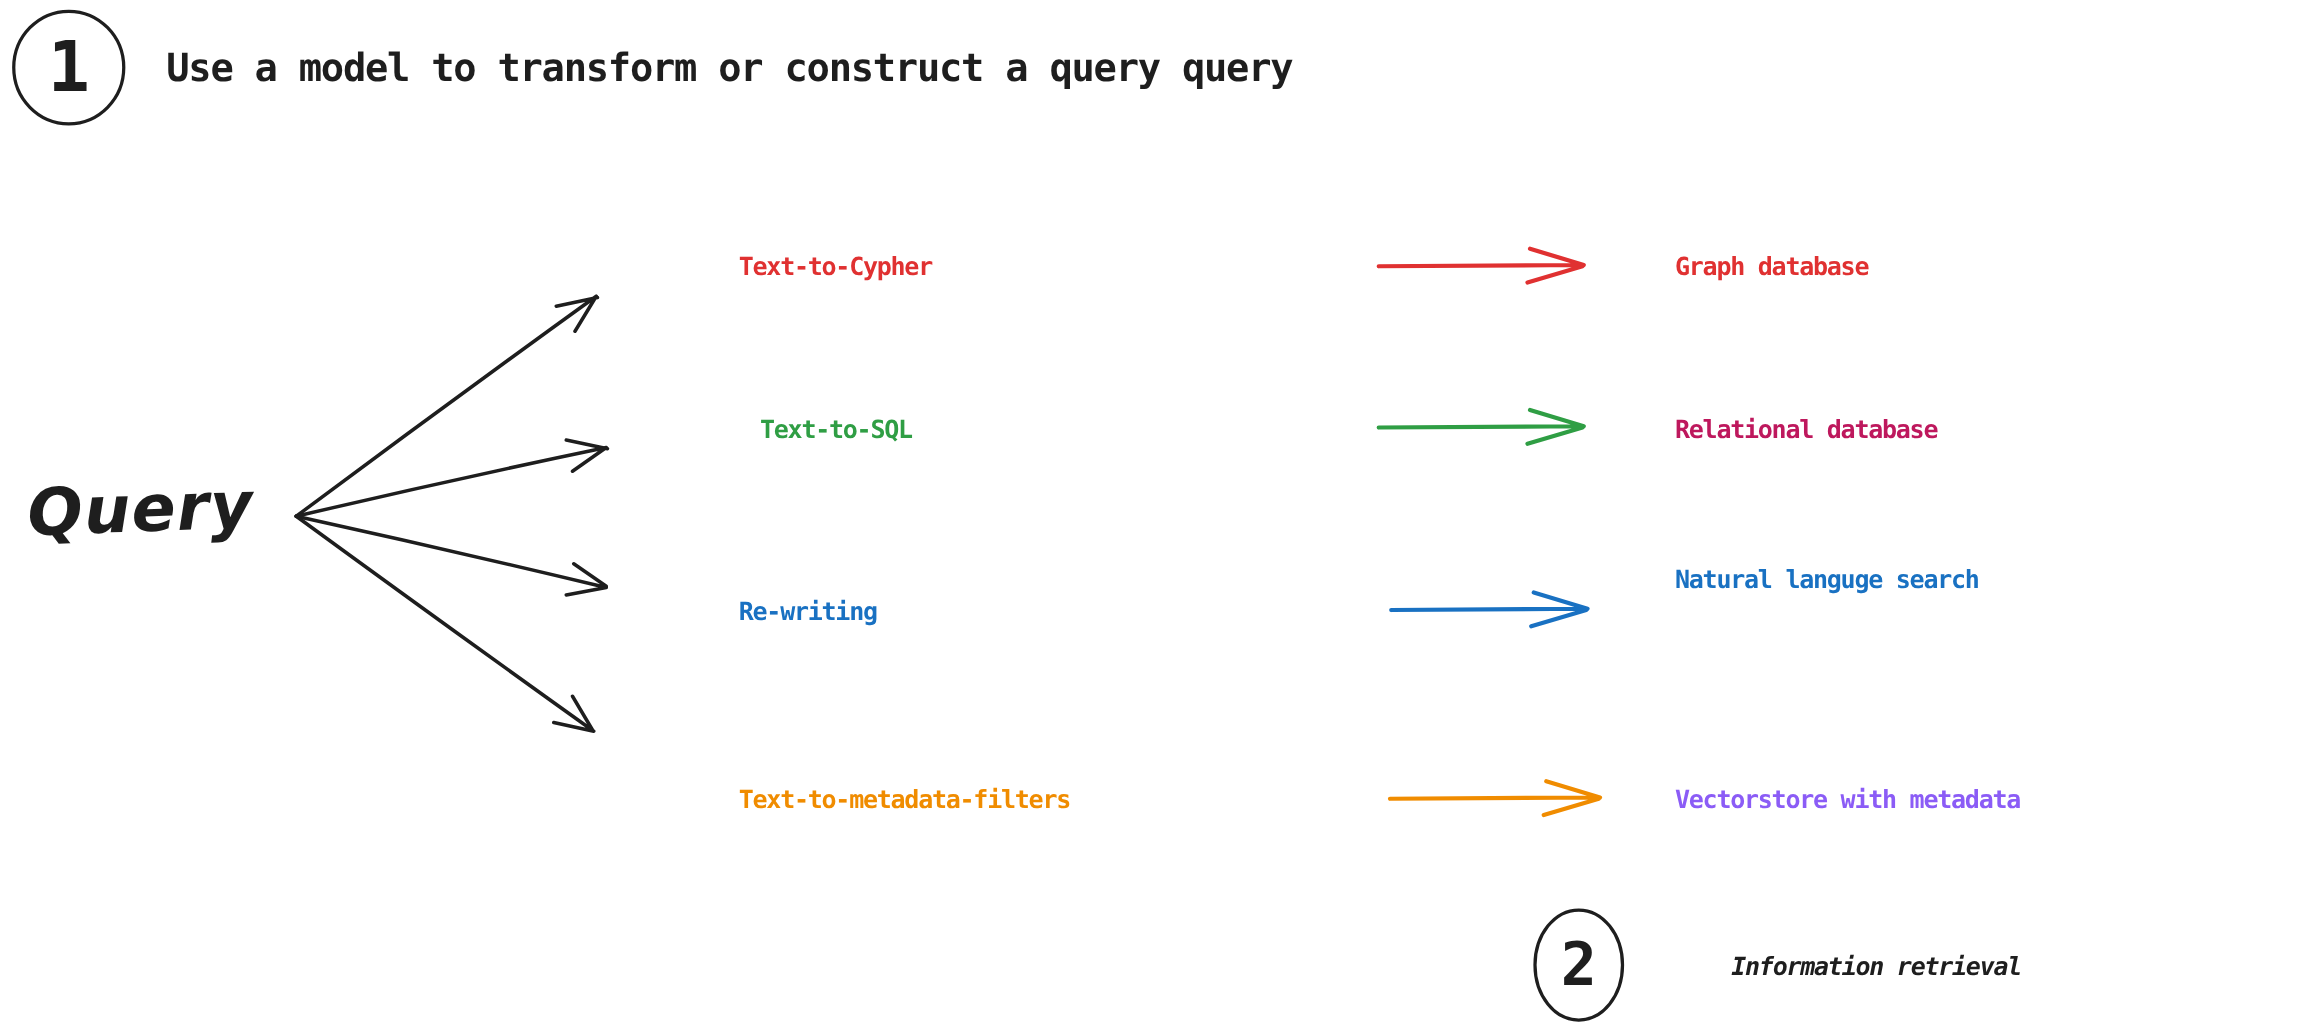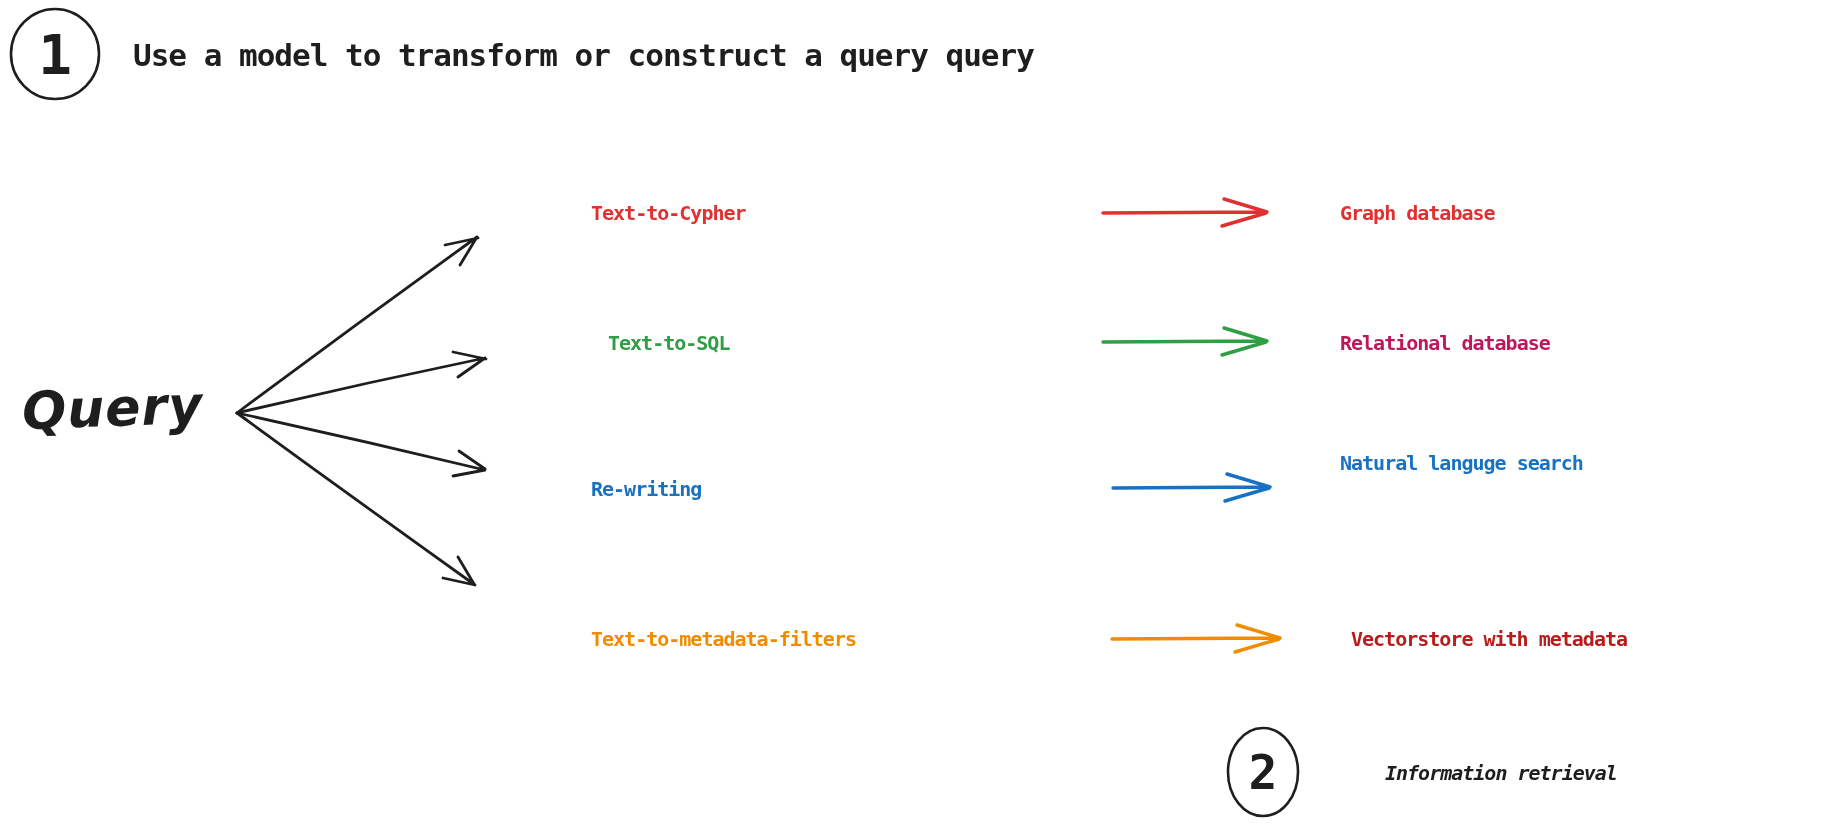--- a/index.html
+++ b/index.html
@@ -70,18 +70,18 @@
   <div class="abs query-word" style="left:22px;top:378px;">Query</div>
 
   <div class="abs mono-label" style="left: 591px; top: 194px; color: rgb(224, 49, 49);">Text-to-Cypher</div>
   <div class="abs mono-label" style="left: 608px; top: 324px; color: rgb(47, 158, 68);">Text-to-SQL</div>
   <div class="abs mono-label" style="left: 591px; top: 470px; color: rgb(25, 113, 194);">Re-writing</div>
   <div class="abs mono-label" style="left: 591px; top: 620px; color: rgb(240, 140, 0);">Text-to-metadata-filters</div>
 
   <div class="abs mono-label" style="left: 1340px; top: 194px; color: rgb(224, 49, 49);">Graph database</div>
   <div class="abs mono-label" style="left: 1340px; top: 324px; color: #be185d;">Relational database</div>
   <div class="abs mono-label" style="left: 1340px; top: 444px; color: rgb(25, 113, 194);">Natural languge search</div>
-  <div class="abs mono-label" style="left: 1340px; top: 620px; color: #b91c1c; margin-left: 11px;">Vectorstore with metadata</div>
+  <div class="abs mono-label" style="left: 1340px; top: 620px; color: #8b5cf6;">Vectorstore with metadata</div>
 
   <div class="abs step-number" style="left:1233px;top:742px;width:60px;height:60px;font-size:48px;">2</div>
   <div class="abs mono-label" style="left:1385px;top:754px;font-style:italic;">Information retrieval</div>
 
 </div>
 
 </body></html>

